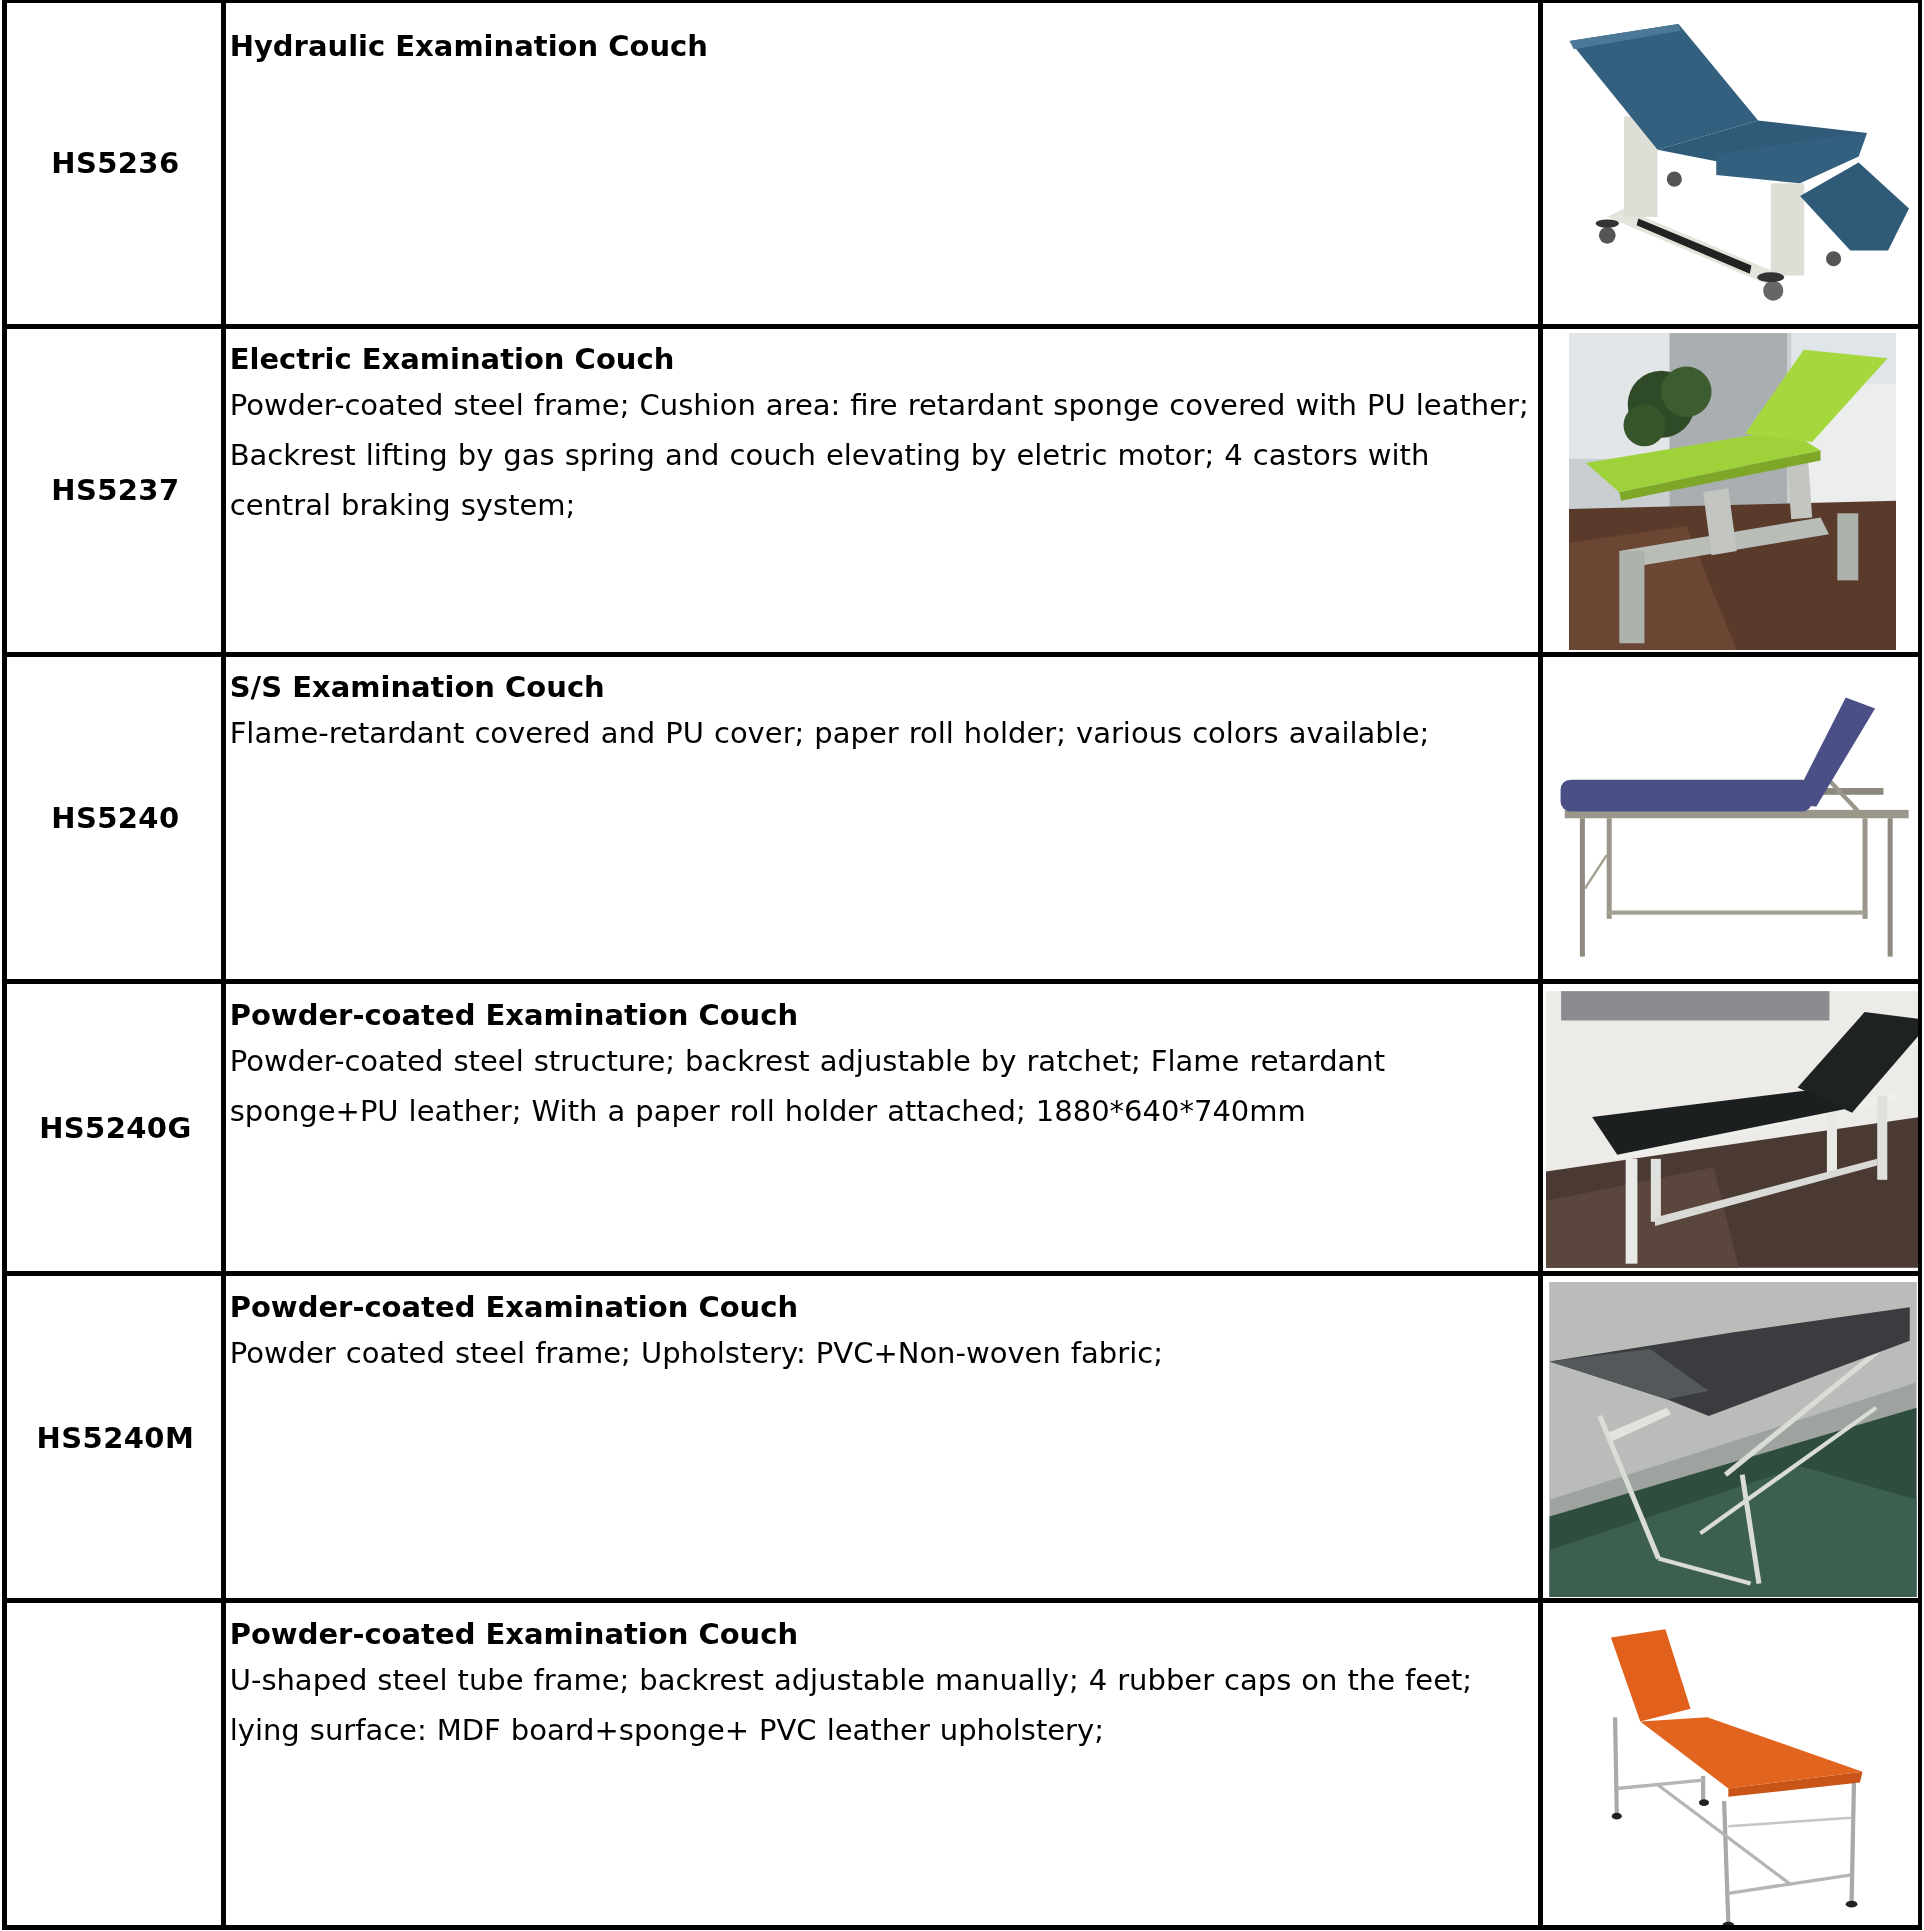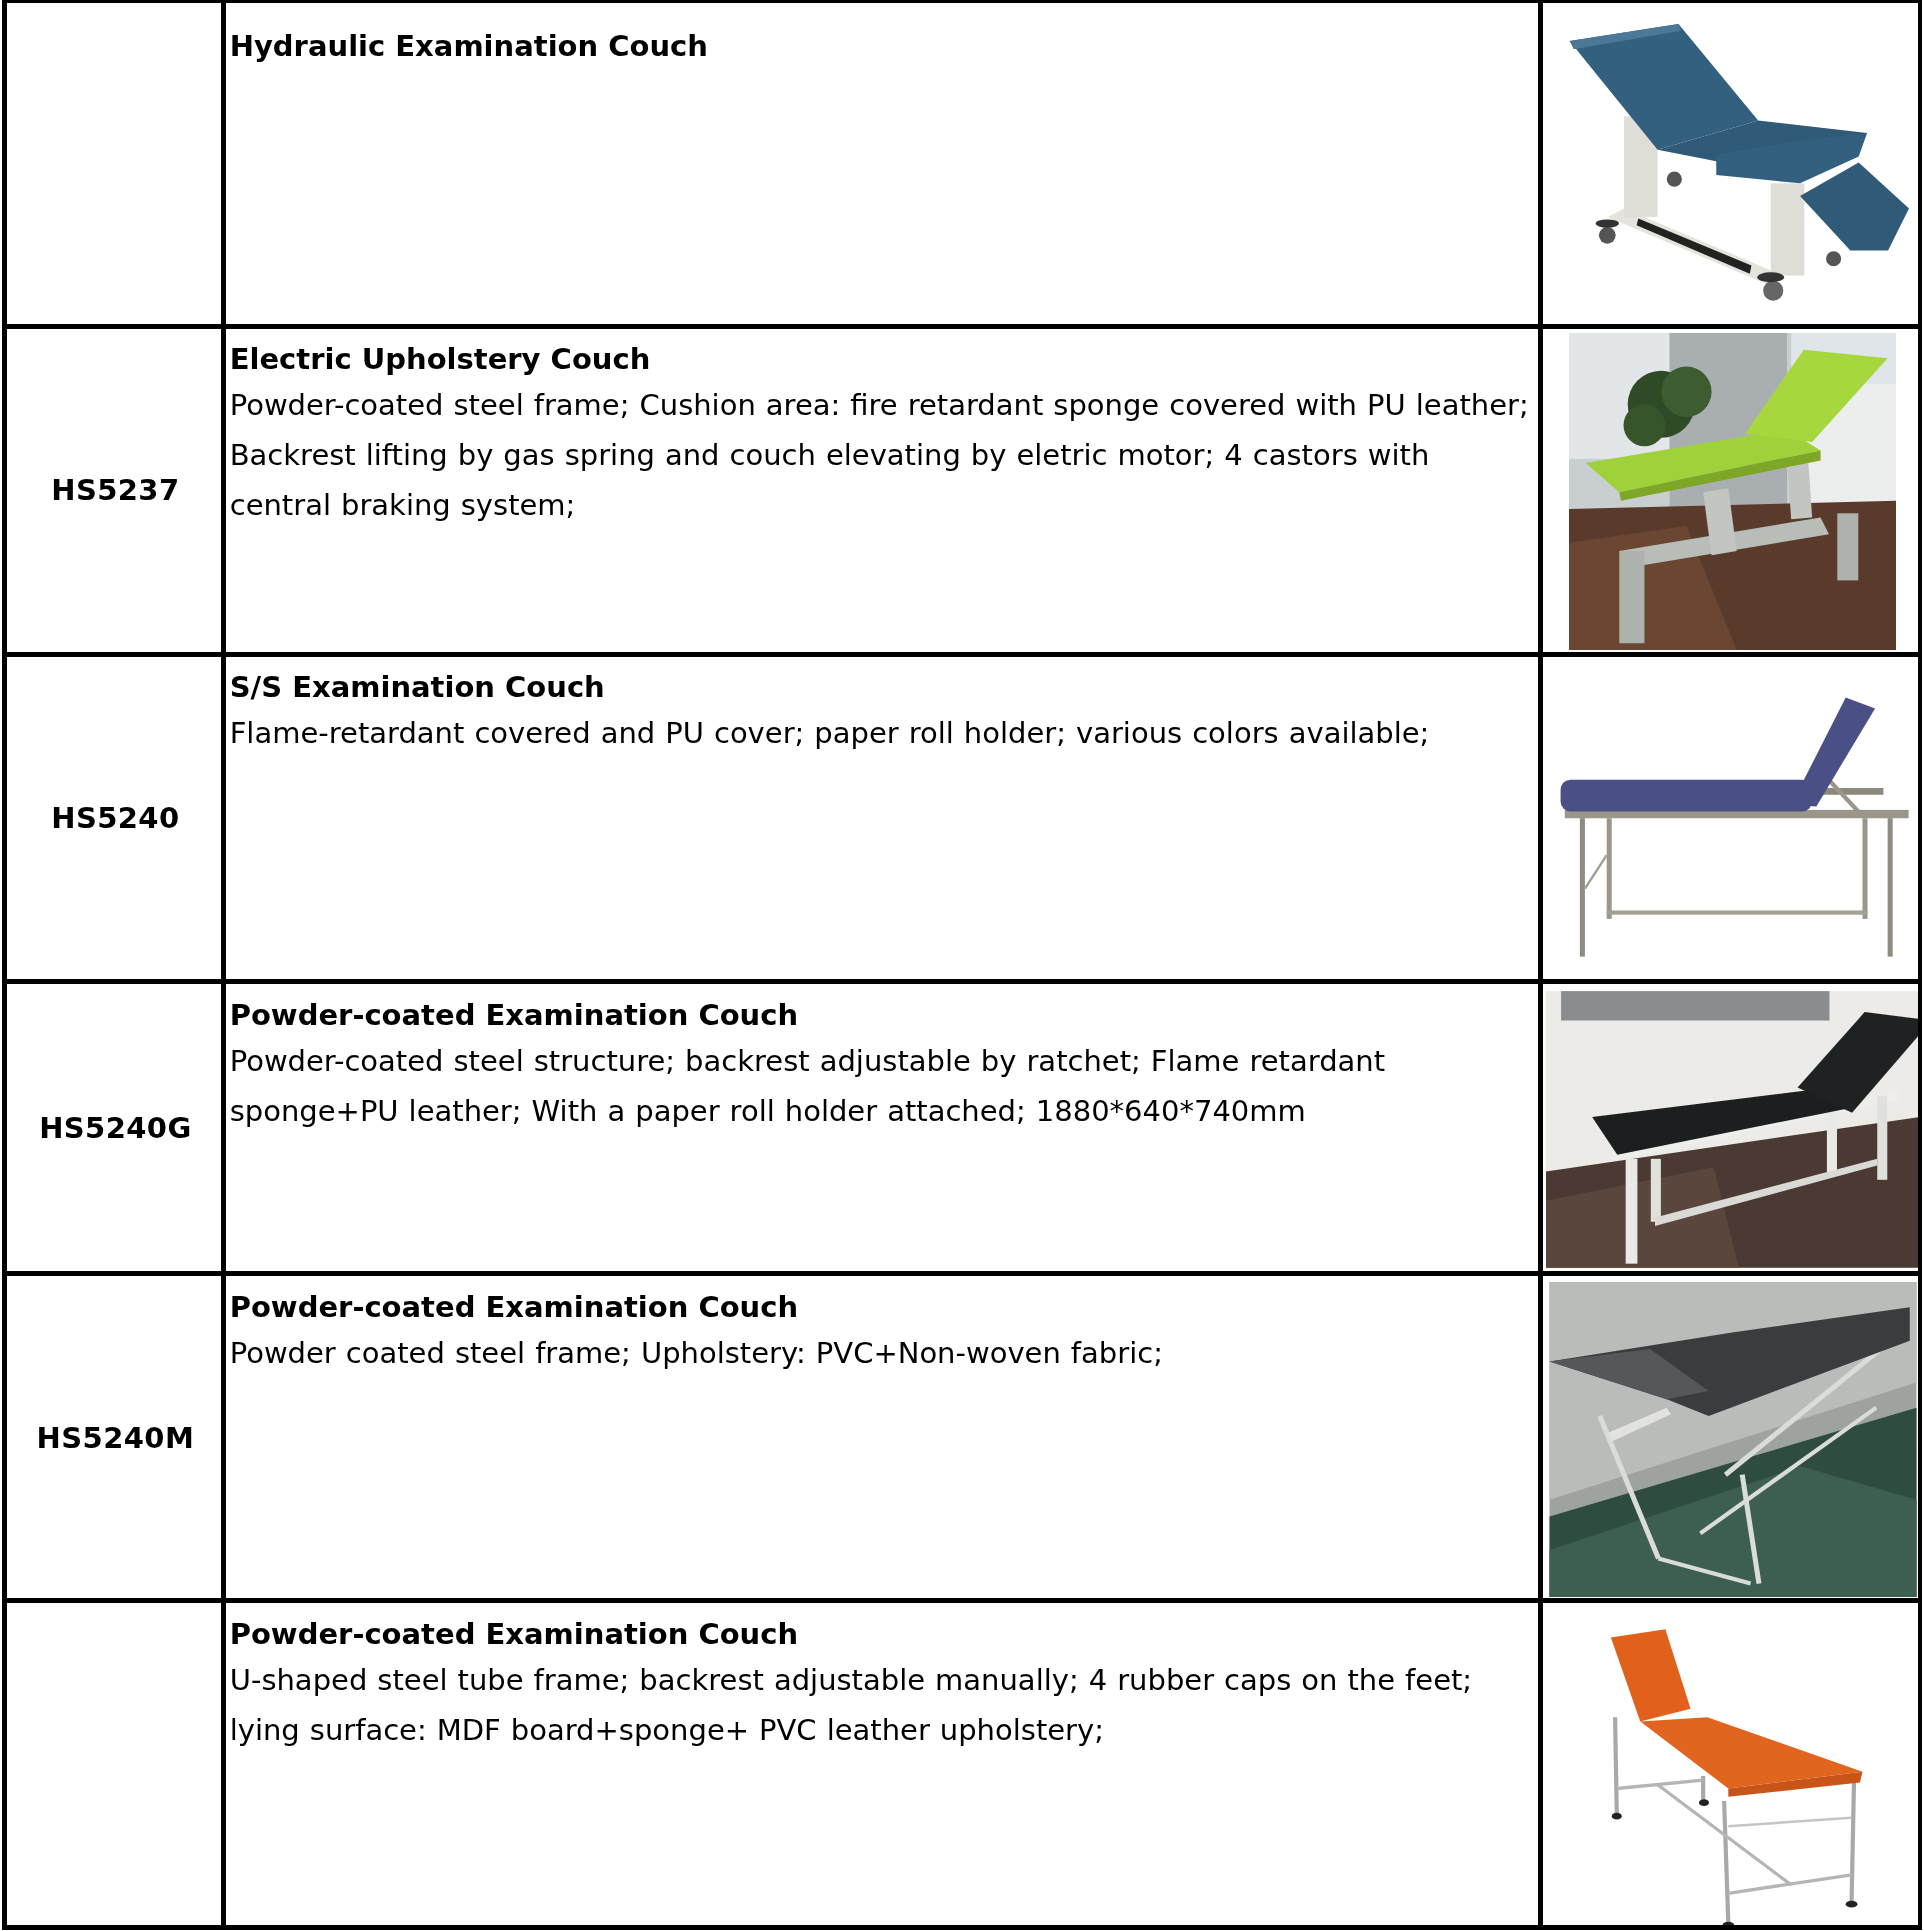--- a/index.html
+++ b/index.html
@@ -16,20 +16,21 @@
   .desc-body { font-size: 29px; line-height: 50px; margin-top: 0; word-spacing: 0.8px; }
   .cell-img { position: absolute; left: 1544px; width: 374px; display: flex; align-items: center; justify-content: center; }
   svg { display: block; }
 </style>
 </head>
 <body>
 
 <div class="table">
 
   <div class="row" style="top:0;height:326px;">
+    <div class="cell-code" style="top:0;height:326px;">HS5236</div>
     <div class="cell-desc" style="top:18px;height:321px;">
       <div class="desc-title">Hydraulic Examination Couch</div>
       <div class="desc-body"></div>
     </div>
     <div class="cell-img" style="top:5px;height:319px;">
       <svg width="352" height="315" viewBox="0 0 420 375">
         <rect width="420" height="375" fill="#ffffff"></rect>
 
         <polygon points="60,250 250,330 270,320 80,240" fill="#e4e4dc"></polygon>
         <polygon points="95,260 230,318 232,308 97,252" fill="#222"></polygon>
@@ -50,21 +51,21 @@
         <polygon points="190,175 300,158 370,150 360,178 290,210 190,200" fill="#34607f"></polygon>
 
         <polygon points="290,225 360,185 420,240 395,290 350,290" fill="#2f5a78"></polygon>
       </svg>
     </div>
   </div>
 
   <div class="row" style="top:326px;height:328px;">
     <div class="cell-code" style="top:0;height:328px;">HS5237</div>
     <div class="cell-desc" style="top:5px;height:321px;">
-      <div class="desc-title">Electric Upholstery Couch</div>
+      <div class="desc-title">Electric Examination Couch</div>
       <div class="desc-body">Powder-coated steel frame; Cushion area: fire retardant sponge covered with PU leather; Backrest lifting by gas spring and couch elevating by eletric motor; 4 castors with central braking system;</div>
     </div>
     <div class="cell-img" style="top:5px;height:321px;">
       <svg width="327" height="317" viewBox="0 0 390 378">
         <rect width="390" height="378" fill="#c9ced0"></rect>
         <rect x="0" y="0" width="120" height="150" fill="#e2e6e8"></rect>
         <rect x="120" y="0" width="140" height="240" fill="#a9afb1"></rect>
         <rect x="265" y="0" width="125" height="60" fill="#dfe5e8"></rect>
         <rect x="265" y="60" width="125" height="150" fill="#eceeee"></rect>
 

